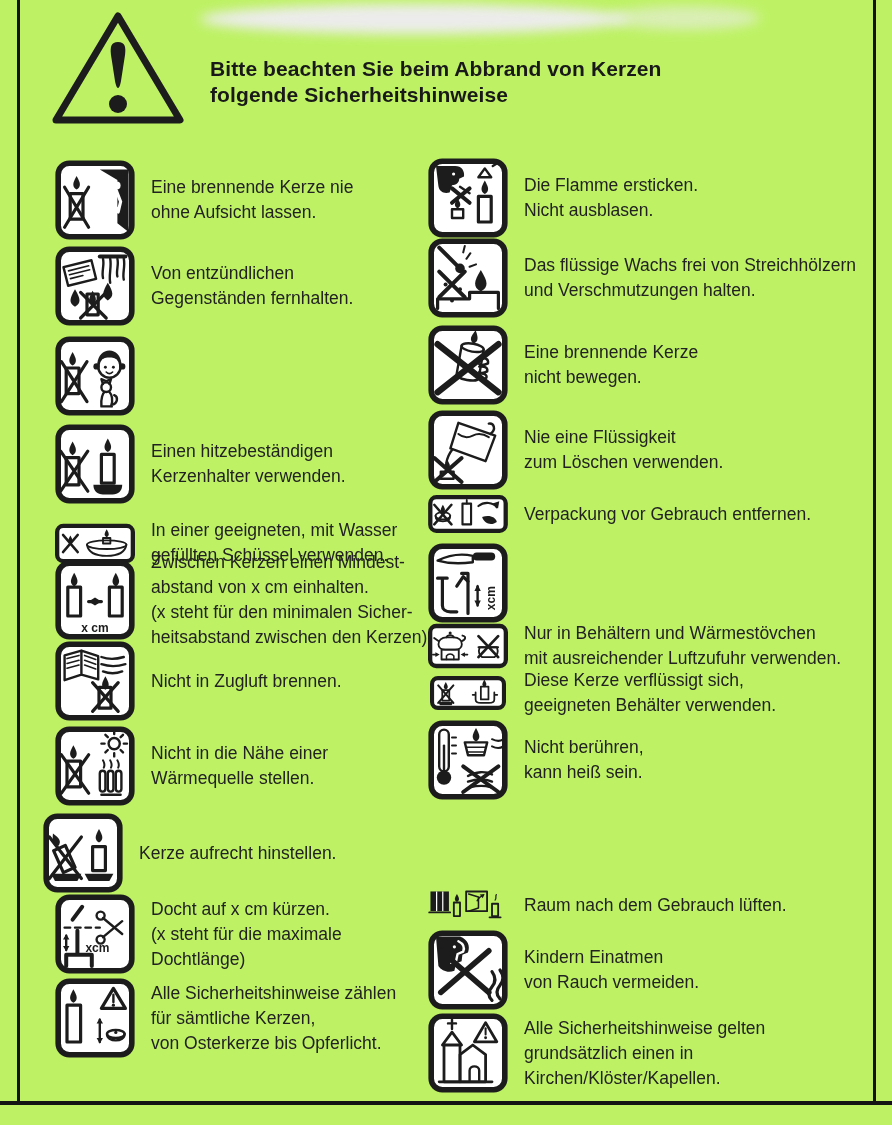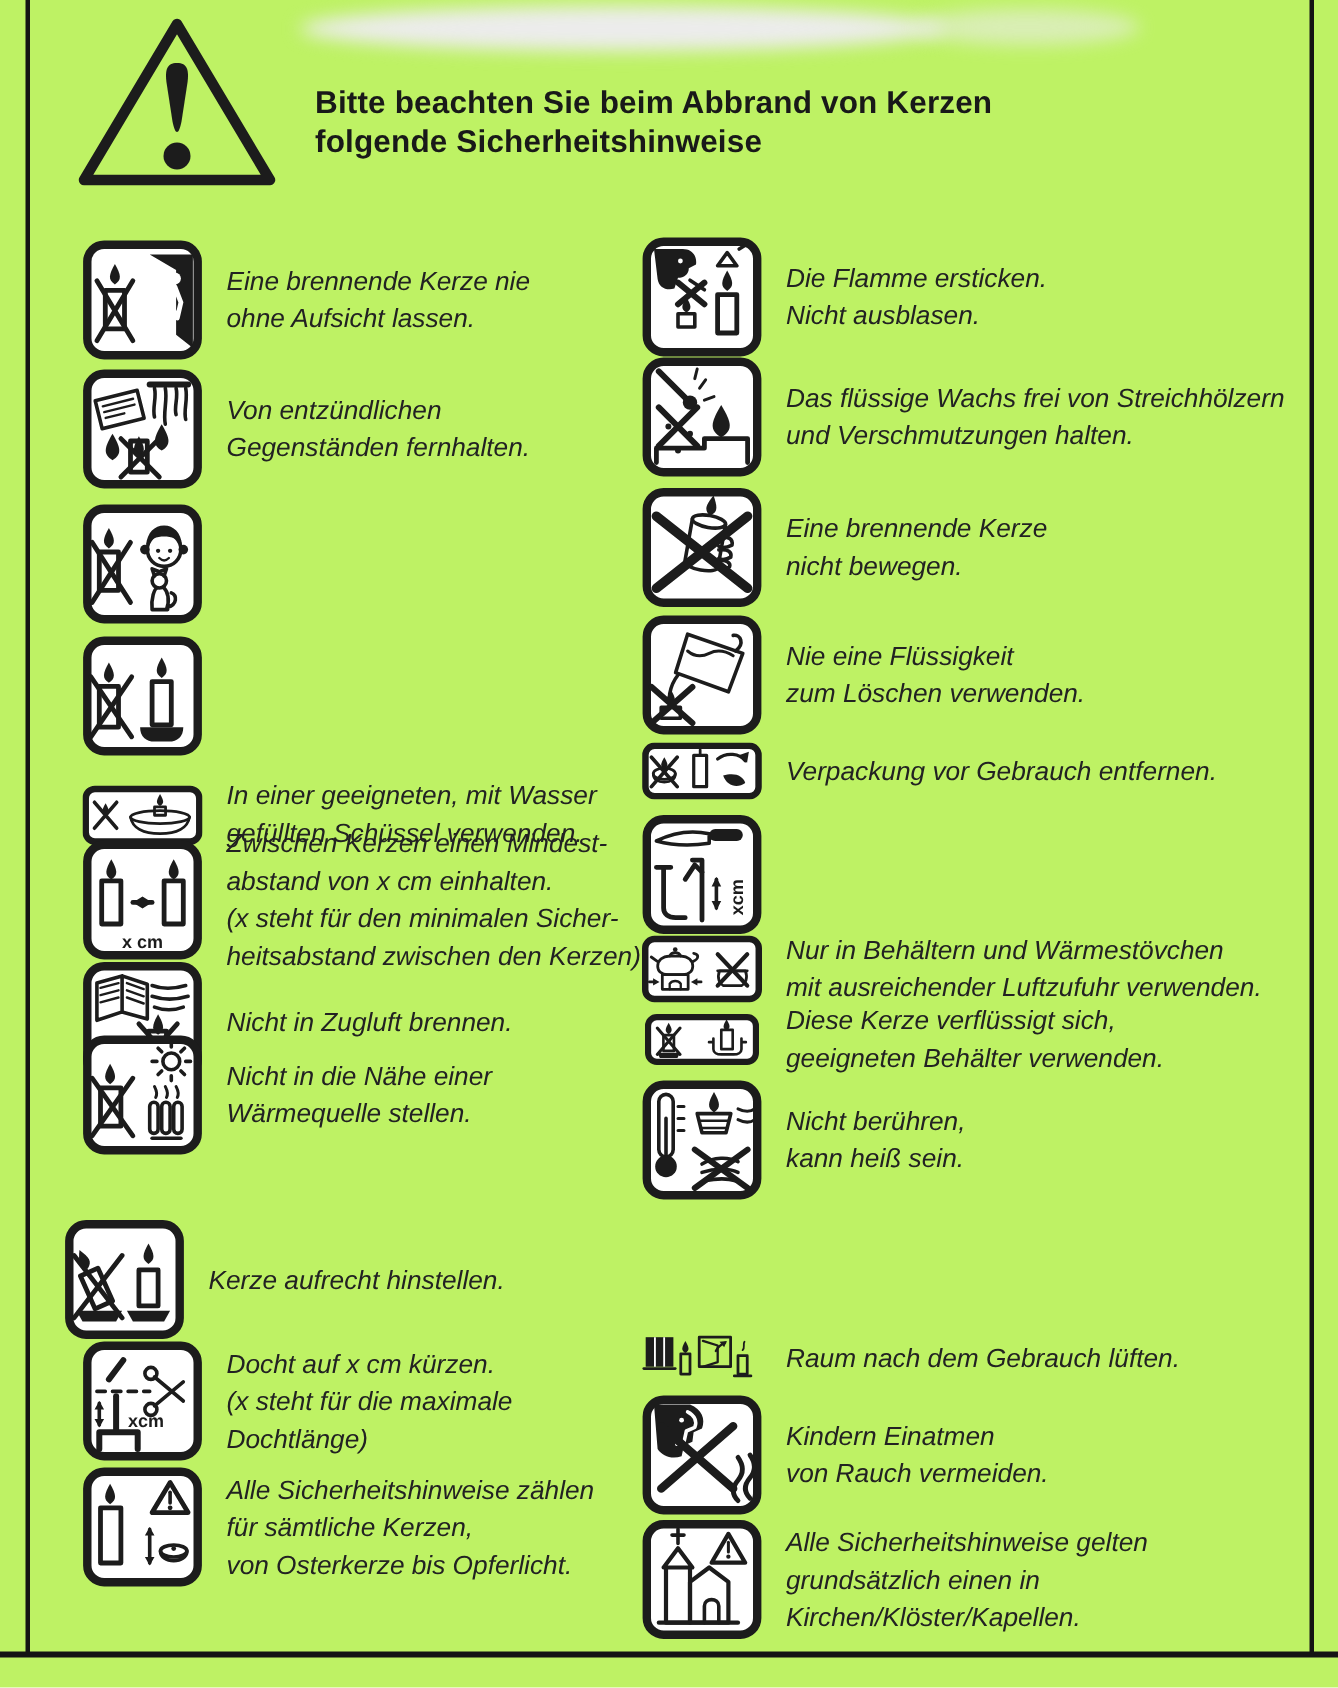--- a/index.html
+++ b/index.html
@@ -6,21 +6,21 @@
   .page{position:relative;width:892px;height:1125px;background:#bef264;overflow:hidden;
         font-family:"Liberation Sans",sans-serif;color:#1c1c1c;}
   .vline{position:absolute;top:0;width:3px;height:1104px;background:#141414;}
   .hline{position:absolute;left:0;top:1101px;width:892px;height:4px;background:#141414;}
   .smudge{position:absolute;background:#ececec;border-radius:50%;filter:blur(6px);}
   .hdr-tri{position:absolute;left:48px;top:8px;}
   .title{position:absolute;left:210px;top:56px;font-size:21px;font-weight:bold;
          line-height:26px;white-space:pre-line;color:#191919;letter-spacing:.1px;}
   .item{position:absolute;display:flex;align-items:center;gap:16px;}
   .icon-slot{width:80px;flex:none;display:flex;align-items:center;justify-content:center;}
-  .item-text{white-space:pre-line;font-size:17.5px;line-height:25px;color:#222;width:max-content;font-style:italic;}
+  .item-text{white-space:pre-line;font-size:17.5px;line-height:25px;color:#222;width:max-content;}
   .ic{fill:none;stroke:#1c1c1c;stroke-linecap:round;stroke-linejoin:round;}
   .fl{fill:#1c1c1c;stroke:none;}
   .fr{fill:#fff;stroke:#1c1c1c;stroke-width:7;}
   .xt{font:bold 15px "Liberation Sans",sans-serif;fill:#1c1c1c;}
   svg{display:block;}
 </style>
 </head>
 <body>
 
 <div class="page">
@@ -103,20 +103,22 @@
       <svg viewBox="0 0 100 100" width="80" height="80">
         <rect class="fr" x="4" y="4" width="92" height="92" rx="14"></rect>
         <path class="fl" d="M0 0c-5 9-6 13 0 17 6-4 5-8 0-17z" transform="translate(22,22)"></path>
         <rect class="ic" stroke-width="4" x="14" y="42" width="16" height="34"></rect>
         <path class="ic" stroke-width="4" d="M7 34 41 84M41 34 7 84"></path>
         <path class="fl" d="M0 0c-5 9-6 13 0 17 6-4 5-8 0-17z" transform="translate(66,18)"></path>
         <rect class="ic" stroke-width="4" x="58" y="38" width="16" height="36"></rect>
         <path class="fl" d="M48 76h36c0 8-5 12-12 12h-12c-7 0-12-4-12-12z"></path>
       </svg>
     </div>
+    <div class="item-text">Einen hitzebeständigen
+Kerzenhalter verwenden.</div>
   </div>
 
   <div class="item" style="left:55px;top:518px">
     <div class="icon-slot">
       <svg viewBox="0 0 130 64" width="84" height="41">
         <rect class="fr" x="3.5" y="3.5" width="123" height="57" rx="10" stroke-width="6"></rect>
         <path class="fl" d="M0 0c-4 7-5 10 0 13 5-3 4-6 0-13z" transform="translate(25,19)"></path>
         <path class="ic" stroke-width="4" d="M13 18 37 46M37 18 13 46"></path>
         <ellipse class="ic" stroke-width="3" cx="84" cy="34" rx="32" ry="7" fill="#fff"></ellipse>
         <path class="ic" stroke-width="3" d="M52 34c2 12 14 18 32 18s30-6 32-18"></path>
@@ -155,21 +157,21 @@
         <path class="ic" stroke-width="2" d="M15 22l15-4M15 28l15-4M15 34l15-4M37 18l14 5M37 24l14 5M37 30l14 5"></path>
         <path class="ic" stroke-width="3" d="M58 20c8 3 18 3 28 0M58 29c9 3 20 3 30 0M60 38c8 3 16 3 24 0"></path>
         <path class="fl" d="M0 0c-5 9-6 13 0 17 6-4 5-8 0-17z" transform="translate(63,44)"></path>
         <rect class="ic" stroke-width="4" x="55" y="58" width="15" height="26"></rect>
         <path class="ic" stroke-width="4" d="M47 52 79 88M79 52 47 88"></path>
       </svg>
     </div>
     <div class="item-text">Nicht in Zugluft brennen.</div>
   </div>
 
-  <div class="item" style="left:55px;top:690px">
+  <div class="item" style="left:55px;top:726px">
     <div class="icon-slot">
       <svg viewBox="0 0 100 100" width="80" height="80">
         <rect class="fr" x="4" y="4" width="92" height="92" rx="14"></rect>
         <path class="fl" d="M0 0c-5 9-6 13 0 17 6-4 5-8 0-17z" transform="translate(23,24)"></path>
         <rect class="ic" stroke-width="4" x="15" y="44" width="17" height="32"></rect>
         <path class="ic" stroke-width="4" d="M8 36 42 84M42 36 8 84"></path>
         <circle class="ic" stroke-width="3" cx="74" cy="22" r="7"></circle>
         <path class="ic" stroke-width="3" d="M74 10V6M74 34v4M62 22h-4M86 22h4M66 14l-3-3M82 14l3-3M66 30l-3 3M82 30l3 3"></path>
         <path class="ic" stroke-width="2.5" d="M61 52c2-4 0-7-1-9M70 52c2-4 0-7-1-9M79 52c2-4 0-7-1-9"></path>
         <rect class="ic" stroke-width="3" x="56" y="56" width="7" height="26" rx="3.5"></rect>

